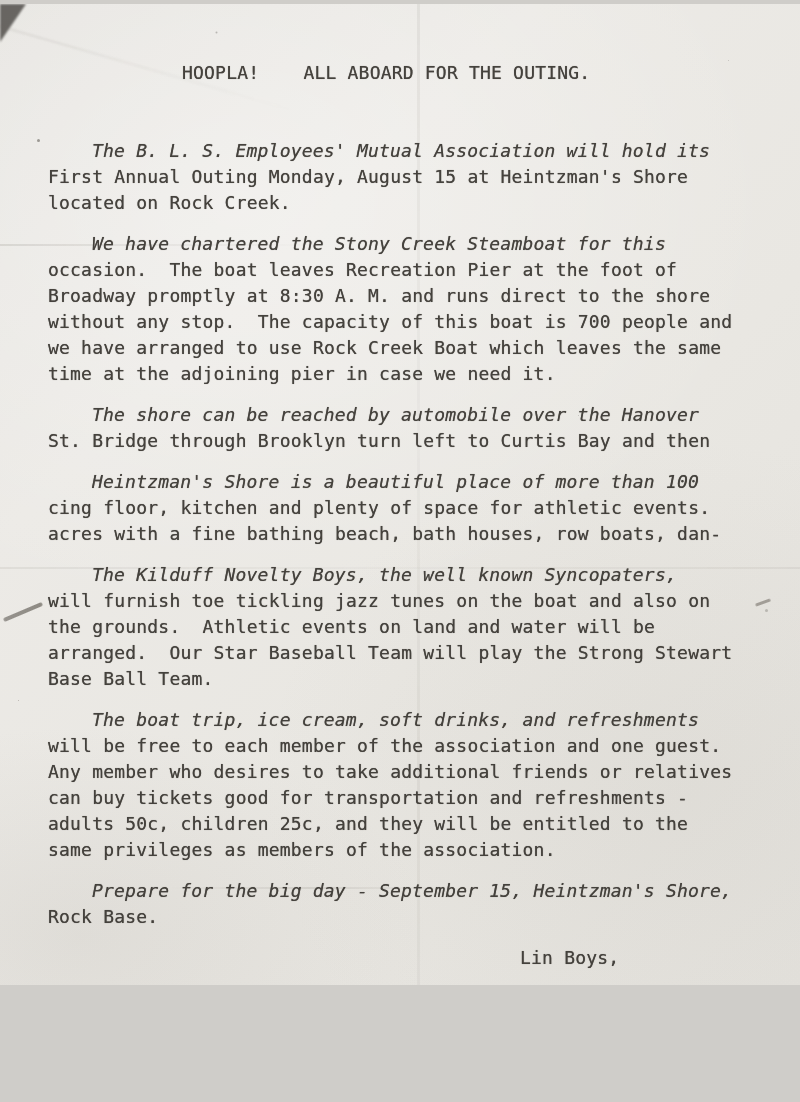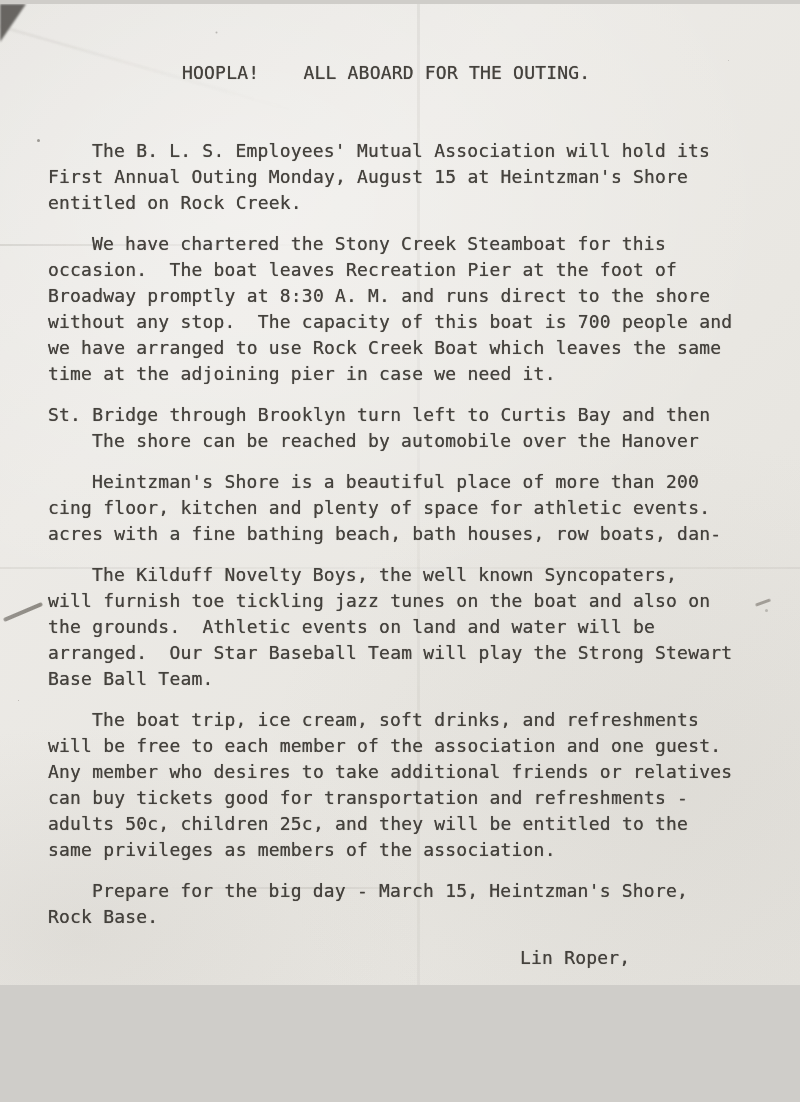--- a/index.html
+++ b/index.html
@@ -34,21 +34,21 @@
     top: 56px;
     left: 48px;
     right: 40px;
   }
   .title {
     white-space: pre;
     margin-left: 134px;
   }
   .paragraph { margin-top: 15px; white-space: pre-wrap; }
   .paragraph:first-of-type { margin-top: 52px; }
-  .paragraph .line.first { text-indent: 44px; }
+  .paragraph .line.first { text-indent: 44px; font-style: italic; }
   .signature-name { margin-top: 15px; margin-left: 472px; }
   .signature-role { margin-top: 21px; margin-left: 382px; font-style: italic; }
 
   
   .crease { position: absolute; pointer-events: none; }
   .crease-vertical {
     left: 417px; top: 0; width: 3px; height: 1102px;
     background: linear-gradient(180deg,
       rgba(120,114,104,0.10), rgba(120,114,104,0.04) 40%,
       rgba(120,114,104,0.09) 70%, rgba(120,114,104,0.05));
@@ -125,25 +125,25 @@
   <div class="crease crease-h3"></div>
   <div class="crease crease-diag"></div>
   <div class="pencil-stroke"></div>
   <div class="edge-mark"></div>
   <div class="specks"></div>
 
   <div class="content ink">
     <div class="title">HOOPLA!    ALL ABOARD FOR THE OUTING.</div>
 
     <div>
-        <div class="paragraph"><div class="line first">The B. L. S. Employees' Mutual Association will hold its</div><div class="line">First Annual Outing Monday, August 15 at Heintzman's Shore</div><div class="line">entitled on Rock Creek.</div></div>
+        <div class="paragraph"><div class="line first">The B. L. S. Employees' Mutual Association will hold its</div><div class="line">First Annual Outing Monday, August 15 at Heintzman's Shore</div><div class="line">located on Rock Creek.</div></div>
         <div class="paragraph"><div class="line first">We have chartered the Stony Creek Steamboat for this</div><div class="line">occasion.  The boat leaves Recreation Pier at the foot of</div><div class="line">Broadway promptly at 8:30 A. M. and runs direct to the shore</div><div class="line">without any stop.  The capacity of this boat is 700 people and</div><div class="line">we have arranged to use Rock Creek Boat which leaves the same</div><div class="line">time at the adjoining pier in case we need it.</div></div>
-        <div class="paragraph"><div class="line">St. Bridge through Brooklyn turn left to Curtis Bay and then</div><div class="line first">The shore can be reached by automobile over the Hanover</div></div>
-        <div class="paragraph"><div class="line first">Heintzman's Shore is a beautiful place of more than 200</div><div class="line">cing floor, kitchen and plenty of space for athletic events.</div><div class="line">acres with a fine bathing beach, bath houses, row boats, dan-</div></div>
+        <div class="paragraph"><div class="line first">The shore can be reached by automobile over the Hanover</div><div class="line">St. Bridge through Brooklyn turn left to Curtis Bay and then</div></div>
+        <div class="paragraph"><div class="line first">Heintzman's Shore is a beautiful place of more than 100</div><div class="line">cing floor, kitchen and plenty of space for athletic events.</div><div class="line">acres with a fine bathing beach, bath houses, row boats, dan-</div></div>
         <div class="paragraph"><div class="line first">The Kilduff Novelty Boys, the well known Syncopaters,</div><div class="line">will furnish toe tickling jazz tunes on the boat and also on</div><div class="line">the grounds.  Athletic events on land and water will be</div><div class="line">arranged.  Our Star Baseball Team will play the Strong Stewart</div><div class="line">Base Ball Team.</div></div>
         <div class="paragraph"><div class="line first">The boat trip, ice cream, soft drinks, and refreshments</div><div class="line">will be free to each member of the association and one guest.</div><div class="line">Any member who desires to take additional friends or relatives</div><div class="line">can buy tickets good for transportation and refreshments -</div><div class="line">adults 50c, children 25c, and they will be entitled to the</div><div class="line">same privileges as members of the association.</div></div>
-        <div class="paragraph"><div class="line first">Prepare for the big day - March 15, Heintzman's Shore,</div><div class="line">Rock Base.</div></div>
+        <div class="paragraph"><div class="line first">Prepare for the big day - September 15, Heintzman's Shore,</div><div class="line">Rock Base.</div></div>
       </div>
 
-    <div class="signature-name">Lin Roper,</div>
+    <div class="signature-name">Lin Boys,</div>
     <div class="signature-role">Chairman, Outing Committee.</div>
   </div>
 </div>
 
 </body></html>

